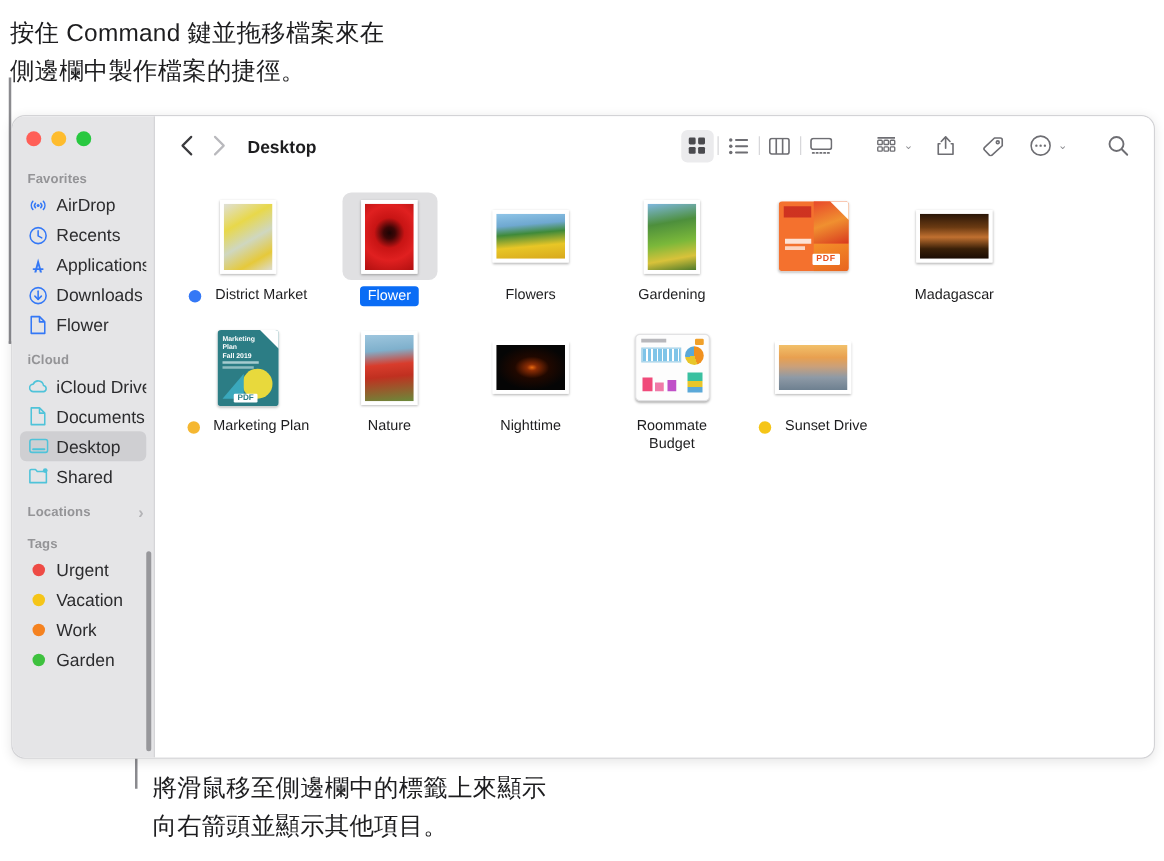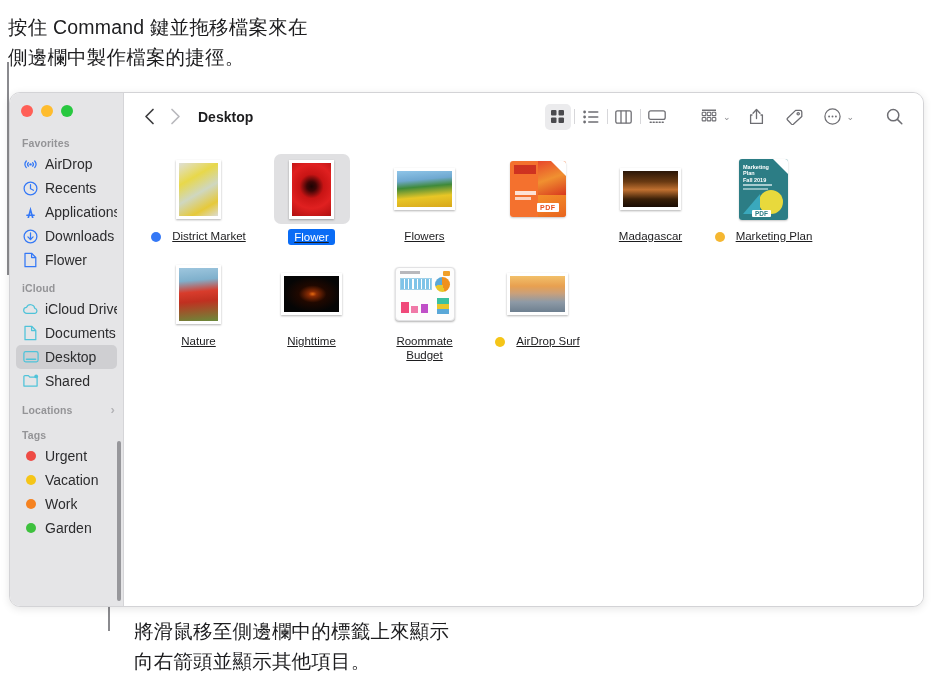--- a/index.html
+++ b/index.html
@@ -20,21 +20,21 @@
   
   .annotation {
     position: absolute;
     font-size: 19.5px;
     line-height: 30px;
     color: #1d1d1f;
     letter-spacing: 0.2px;
     white-space: pre-line;
   }
   #annotation-top { left: 8px; top: 12px; }
-  #annotation-bottom { left: 134px; top: 616px; }
+  #annotation-bottom { left: 122px; top: 616px; }
 
   .callout-line {
     position: absolute;
     background: #8a8a8e;
   }
   #callout-top-vertical {
     left: 7px; top: 62px;
     width: 2px; height: 213px;
   }
   #callout-top-horizontal {
@@ -251,21 +251,20 @@
     border-left: 15px solid transparent;
     border-top: 15px solid #ffffff;
   }
   .label-row {
     margin-top: 5px;
     display: flex;
     align-items: flex-start;
     justify-content: center;
     gap: 11px;
     width: 110px;
-    text-decoration: underline;
   }
   .label-row .tag-dot { margin-top: 3px; flex: 0 0 10px; }
   .file-label {
     font-size: 11.5px;
     line-height: 14px;
     color: #1d1d1f;
     text-align: center;
     max-width: 88px;
   }
   .file-item.selected .file-label {
@@ -564,20 +563,30 @@
             <div class="thumb photo-landscape">
               <div style="width: 100%; height: 100%; background: linear-gradient(175deg, rgb(143, 197, 232) 0%, rgb(111, 168, 208) 26%, rgb(63, 138, 58) 44%, rgb(232, 198, 38) 70%, rgb(216, 168, 28) 100%);"></div>
             </div>
           </div>
           <div class="label-row">
             <span class="file-label">Flowers</span>
           </div>
         </div>
         <div class="file-item">
           <div class="thumb-wrap">
+            <div class="thumb photo-portrait">
+              <div style="width: 100%; height: 100%; background: linear-gradient(170deg, rgb(127, 184, 224) 0%, rgb(77, 143, 60) 30%, rgb(123, 184, 58) 58%, rgb(216, 194, 58) 80%, rgb(78, 122, 42) 100%);"></div>
+            </div>
+          </div>
+          <div class="label-row">
+            <span class="file-label">Gardening</span>
+          </div>
+        </div>
+        <div class="file-item">
+          <div class="thumb-wrap">
             <div class="thumb doc-icon" style="width: 56px; height: 56px;">
               <div style="position:absolute;inset:0;background:#f4712e"></div>
        <div style="position:absolute;left:50%;top:0;right:0;bottom:40%;background:linear-gradient(160deg,#e8472a,#f09030,#d8381e)"></div>
        <div style="position:absolute;left:50%;top:60%;right:0;bottom:0;background:linear-gradient(160deg,#f4902a,#e8641e)"></div>
        <div style="position:absolute;left:4px;top:4px;width:40%;height:9px;background:linear-gradient(90deg,#c8281e,#c8281e);opacity:.85"></div>
        <div style="position:absolute;left:5px;top:30px;width:38%;height:4px;background:#fff;opacity:.8"></div>
        <div style="position:absolute;left:5px;top:36px;width:30%;height:3px;background:#fff;opacity:.7"></div>
        <div style="position:absolute;right:7px;bottom:5px;background:#fff;color:#e8501e;font-size:7px;font-weight:bold;padding:1px 3px;border-radius:1px;letter-spacing:.5px;">PDF</div>
        <div class="doc-fold"></div>
             </div>
@@ -649,19 +658,19 @@
           </div>
         </div>
         <div class="file-item">
           <div class="thumb-wrap">
             <div class="thumb photo-landscape">
               <div style="width: 100%; height: 100%; background: linear-gradient(rgb(242, 192, 106) 0%, rgb(232, 160, 80) 28%, rgb(202, 160, 122) 48%, rgb(142, 154, 166) 72%, rgb(110, 128, 144) 100%);"></div>
             </div>
           </div>
           <div class="label-row">
             <span class="tag-dot" style="background: rgb(245, 197, 24);"></span>
-            <span class="file-label">AirDrop Surf</span>
+            <span class="file-label">Sunset Drive</span>
           </div>
         </div>
       </div>
 
   </div>
 </div>
 
 </body></html>

